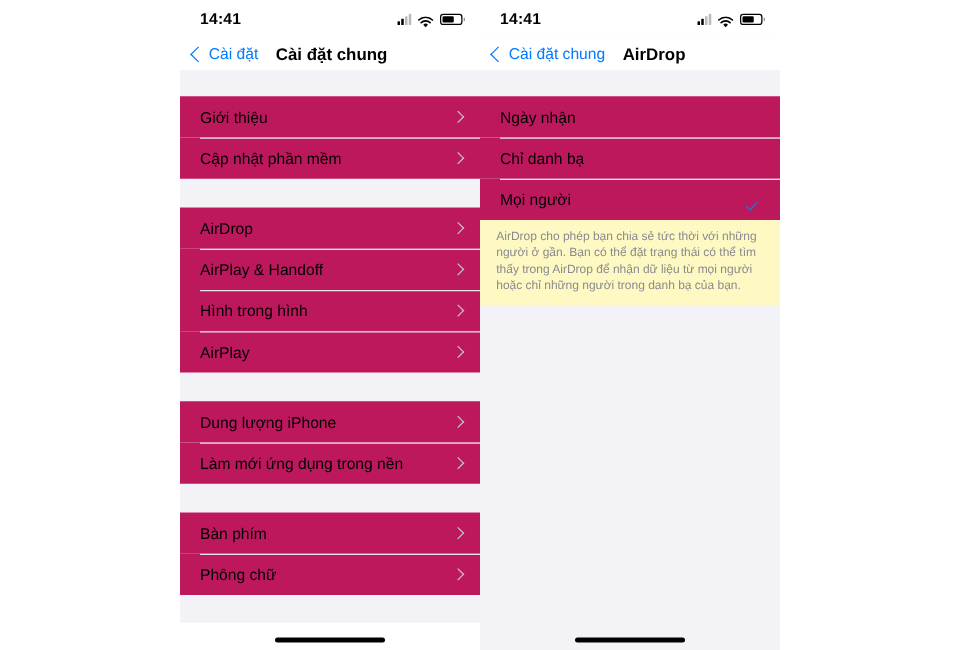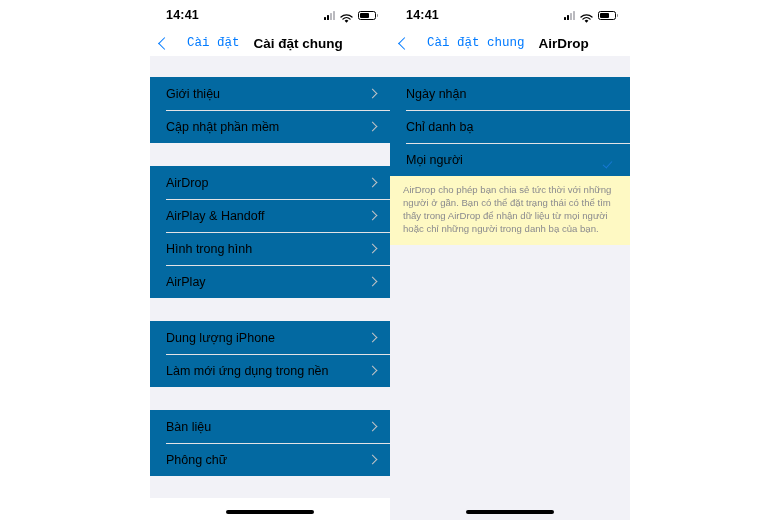--- a/index.html
+++ b/index.html
@@ -11,20 +11,21 @@
     height: 520px;
     background: #ffffff;
     font-family: "Liberation Sans", sans-serif;
     overflow: hidden;
   }
   .screens {
     position: relative;
     width: 768px;
     height: 520px;
     display: flex;
+    justify-content: center;
   }
   .side-pad {
     width: 150px;
     height: 520px;
     background: #ffffff;
     flex: 0 0 150px;
   }
   .side-pad-right {
     width: 150px;
     height: 520px;
@@ -110,25 +111,24 @@
     display: flex;
     align-items: center;
     padding: 0 10px;
     box-sizing: border-box;
     background: #ffffff;
     position: relative;
   }
   .nav-back {
     display: flex;
     align-items: center;
-    gap: 17px;
+    gap: 3px;
     color: #007aff;
     font-size: 12.5px;
     white-space: nowrap;
-    font-family: Liberation Mono, monospace;
   }
   .chev-back {
     width: 8px;
     height: 8px;
     border-left: 1.7px solid #007aff;
     border-bottom: 1.7px solid #007aff;
     transform: rotate(45deg);
     margin-right: 1px;
   }
   .nav-title {
@@ -150,21 +150,21 @@
   .group {
     background: #ffffff;
   }
   .row {
     height: 33px;
     display: flex;
     align-items: center;
     justify-content: space-between;
     padding: 0 12px 0 16px;
     box-sizing: border-box;
-    background: #0369a1;
+    background: #be185d;
     position: relative;
   }
   .row + .row::before {
     content: "";
     position: absolute;
     left: 16px; right: 0; top: 0;
     height: 1px;
     background: #e3e3e6;
   }
   .row-label {
@@ -305,21 +305,21 @@
         <div class="row">
           <span class="row-label">Làm mới ứng dụng trong nền</span>
           <span class="chev"></span>
         </div>
       </div>
 
       <div class="gap" style="height:23px"></div>
 
       <div class="group">
         <div class="row">
-          <span class="row-label">Bàn liệu</span>
+          <span class="row-label">Bàn phím</span>
           <span class="chev"></span>
         </div>
         <div class="row">
           <span class="row-label">Phông chữ</span>
           <span class="chev"></span>
         </div>
       </div>
 
       <div class="filler" style="height:22px"></div>
     </div>

